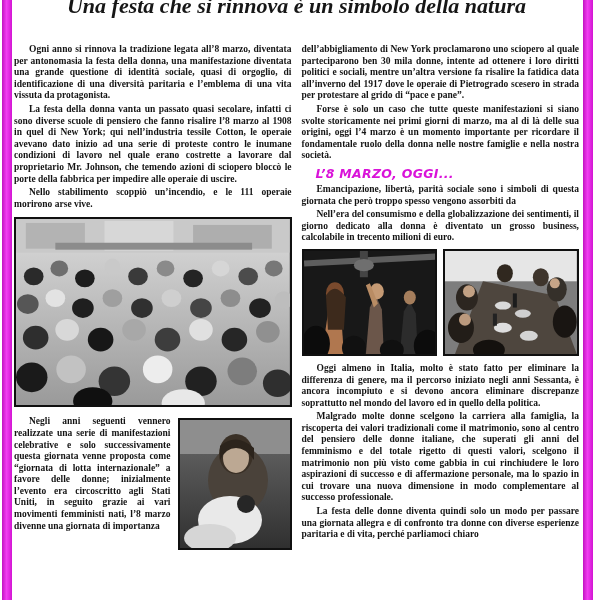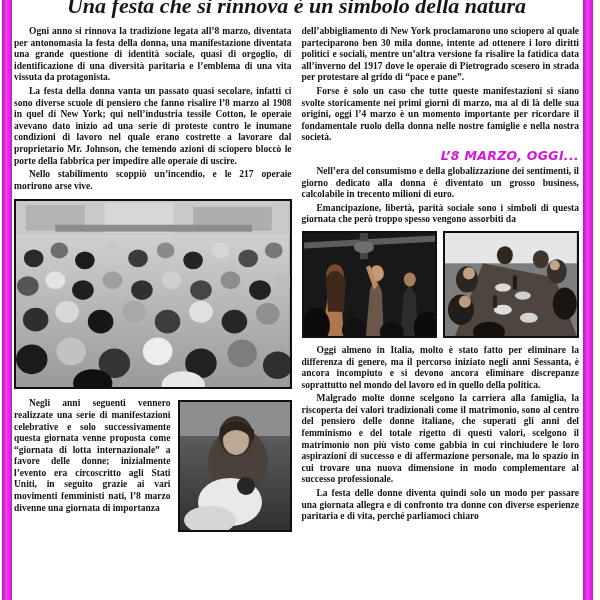--- a/index.html
+++ b/index.html
@@ -25,21 +25,21 @@
     font-weight:bold;
     color:#161616;
     font-size:22px;
     line-height:25px;
     margin-top:-7px;
     white-space:nowrap;
   }
   .columns{
     display:flex;
     gap:10px;
-    margin-top:8px;
+    margin-top:26px;
   }
   .col{
     flex:1 1 0;
     min-width:0;
   }
   .col p{
     margin:0 0 2px 0;
     font-size:9.5px;
     line-height:11.6px;
     font-weight:bold;
@@ -95,21 +95,21 @@
 
     <div class="header">
       <div>Una festa che si rinnova è un simbolo della natura</div>
     </div>
 
     <div class="columns">
 
       <div class="col">
         <p>Ogni anno si rinnova la tradizione legata all’8 marzo, diventata per antonomasia la festa della donna, una manifestazione diventata una grande questione di identità sociale, quasi di orgoglio, di identificazione di una diversità paritaria e l’emblema di una vita vissuta da protagonista.</p>
         <p>La festa della donna vanta un passato quasi secolare, infatti ci sono diverse scuole di pensiero che fanno risalire l’8 marzo al 1908 in quel di New York; qui nell’industria tessile Cotton, le operaie avevano dato inizio ad una serie di proteste contro le inumane condizioni di lavoro nel quale erano costrette a lavorare dal proprietario Mr. Johnson, che temendo azioni di sciopero bloccò le porte della fabbrica per impedire alle operaie di uscire.</p>
-        <p>Nello stabilimento scoppiò un’incendio, e le 217 operaie morirono arse vive.</p>
+        <p>Nello stabilimento scoppiò un’incendio, e le 111 operaie morirono arse vive.</p>
 
         <svg class="photo photo-full" viewBox="0 0 278 188" preserveAspectRatio="none">
           <defs>
             <linearGradient id="sky" x1="0" y1="0" x2="0" y2="1">
               <stop offset="0" stop-color="#dcdcdc"></stop>
                 <stop offset="1" stop-color="#9a9a9a"></stop>
             </linearGradient>
           </defs>
           <rect width="278" height="188" fill="url(#sky)"></rect>
           <rect x="0" y="0" width="278" height="34" fill="#c9c9c9"></rect>
@@ -177,24 +177,24 @@
             <ellipse cx="30" cy="118" rx="26" ry="14" fill="#d6d6d6"></ellipse>
           </svg>
           <p>Negli anni seguenti vennero realizzate una serie di manifestazioni celebrative e solo successivamente questa giornata venne proposta come “giornata di lotta internazionale” a favore delle donne; inizialmente l’evento era circoscritto agli Stati Uniti, in seguito grazie ai vari movimenti femministi nati, l’8 marzo divenne una giornata di importanza</p>
         </div>
       </div>
 
       <div class="col">
         <p class="noindent">dell’abbigliamento di New York proclamarono uno sciopero al quale parteciparono ben 30 mila donne, intente ad ottenere i loro diritti politici e sociali, mentre un’altra versione fa risalire la fatidica data all’inverno del 1917 dove le operaie di Pietrogrado scesero in strada per protestare al grido di “pace e pane”.</p>
         <p>Forse è solo un caso che tutte queste manifestazioni si siano svolte storicamente nei primi giorni di marzo, ma al di là delle sua origini, oggi l’4 marzo è un momento importante per ricordare il fondamentale ruolo della donna nelle nostre famiglie e nella nostra società.</p>
 
-        <div class="section-heading" style="color:#d913d9;text-align:right;">L’8 MARZO, OGGI...</div>
-
+        <div class="section-heading" style="color:#d913d9;">L’8 MARZO, OGGI...</div>
+
+        <p>Emancipazione, libertà, parità sociale sono i simboli di questa giornata che però troppo spesso vengono assorbiti da</p>
         <p>Nell’era del consumismo e della globalizzazione dei sentimenti, il giorno dedicato alla donna è diventato un grosso business, calcolabile in trecento milioni di euro.</p>
-        <p>Emancipazione, libertà, parità sociale sono i simboli di questa giornata che però troppo spesso vengono assorbiti da</p>
 
         <div class="photo-row">
           <svg class="photo photo-half" viewBox="0 0 132 102" preserveAspectRatio="none">
             <rect width="132" height="102" fill="#181818"></rect>
             <rect x="0" y="6" width="132" height="6" fill="#5e5e5e" transform="rotate(-3 66 9)"></rect>
             <rect x="56" y="0" width="8" height="26" fill="#444"></rect>
             <ellipse cx="60" cy="14" rx="10" ry="6" fill="#6f6f6f"></ellipse>
             <path d="M18 102 L26 48 Q30 38 36 48 L40 102 Z" fill="#b0774f"></path>
             <ellipse cx="31" cy="42" rx="9" ry="11" fill="#7a4a2d"></ellipse>
             <path d="M22 44 Q31 30 42 46 L40 78 L24 78 Z" fill="#3d2a1c"></path>

